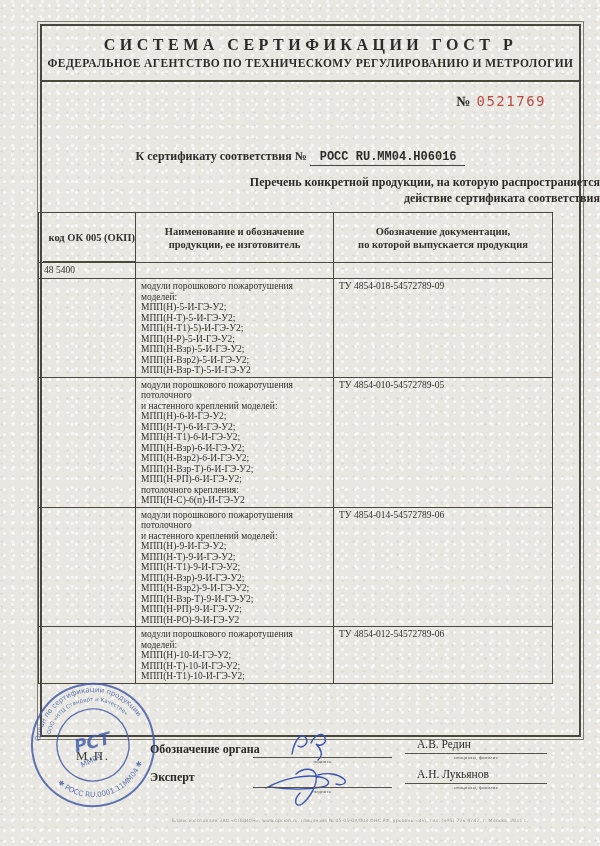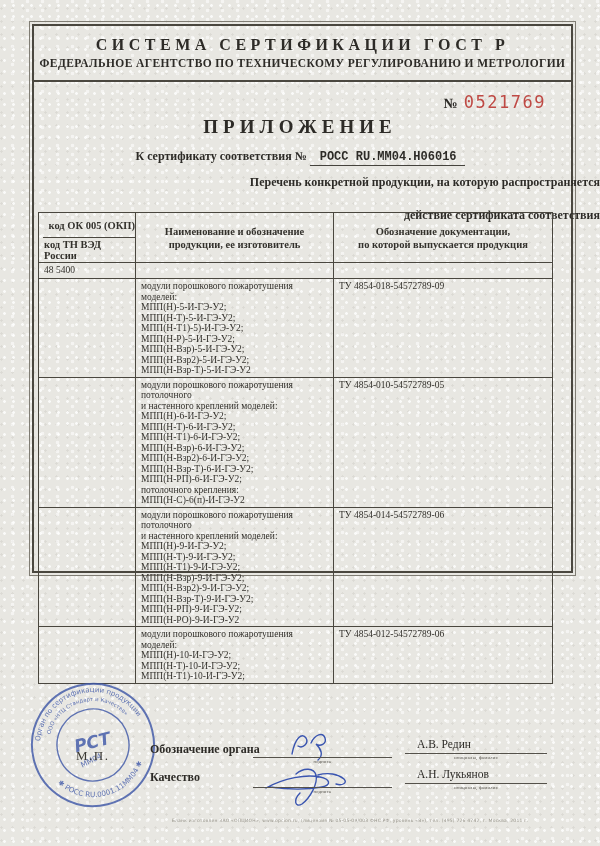--- a/index.html
+++ b/index.html
@@ -10,36 +10,36 @@
     background-color:#e8e7e2;
     background-image:
       radial-gradient(circle, rgba(255,255,255,.8) 0 1px, transparent 1.7px),
       radial-gradient(circle, rgba(255,255,255,.55) 0 1.4px, transparent 2.1px),
       radial-gradient(circle, rgba(185,183,175,.28) 0 .9px, transparent 1.4px);
     background-size: 9px 11px, 15px 9px, 11px 13px;
     background-position: 0 0, 5px 6px, 7px 2px;
     color:#33312c;
   }
   .frame {
-    position:absolute; left:32px; top:24px; width:541px; height:549px;
+    position:absolute; left:40px; top:24px; width:541px; height:713px;
     border:2px solid #4a473f; outline:1px solid #807d74; outline-offset:2px;
   }
   .hdr { width:100%; height:56px; border-bottom:2px solid #4a473f; text-align:center; }
   .hdr-line1 { padding-top:10px; font-size:16px; font-weight:bold; letter-spacing:4.5px; color:#2d2b27; }
   .hdr-line2 { margin-top:3px; font-size:11.5px; font-weight:bold; letter-spacing:.4px; color:#2d2b27; }
   .serial { position:absolute; left:0; top:92px; width:546px; text-align:right; white-space:nowrap; }
   .serial-prefix { font-size:14px; font-weight:bold; color:#2d2b27; margin-right:6px; }
-  .serial-num { font-family:"DejaVu Sans Mono", monospace; font-size:17px; color:#bf4a45; letter-spacing:1.5px; }
+  .serial-num { font-family:"DejaVu Sans Mono", monospace; font-size:14px; color:#bf4a45; letter-spacing:1.5px; }
   .doc-title { position:absolute; left:0; top:116px; width:600px; text-align:center;
     font-size:19px; font-weight:bold; letter-spacing:5px; color:#2d2b27; }
   .subtitle { position:absolute; left:0; top:149px; width:600px; text-align:center;
     font-size:12px; font-weight:bold; color:#2d2b27; }
   .cert-num { border-bottom:1px solid #45433d; padding:0 8px 1px 10px;font-family:Liberation Mono, monospace; }
   .desc { position:absolute; left:0; width:600px; text-align:right; font-size:12px; font-weight:bold; color:#2d2b27; }
-  .desc1 { top:175px; } .desc2 { top:208px;padding-left:48px; }
+  .desc1 { top:175px; } .desc2 { top:191px;padding-left:48px; }
 
   .tbl { position:absolute; left:38px; top:212px; width:515px; border:1px solid #4a473f; }
   .thead { display:grid; grid-template-columns:97px 198px 218px; border-bottom:1px solid #4a473f; height:50px; }
   .thead > div { border-right:1px solid #4a473f; }
   .thead > div:last-child { border-right:none; }
   .th-col1 { display:flex; flex-direction:column;align-items:flex-end; }
   .th-sub { flex:1; display:flex; align-items:center; padding-left:5px;
     font-size:10.5px; font-weight:bold; }
   .th-sub:first-child { border-bottom:1px solid #4a473f; }
   .th { display:flex; align-items:center; justify-content:center; text-align:center;
@@ -72,35 +72,33 @@
     <div class="hdr">
       <div class="hdr-line1">СИСТЕМА СЕРТИФИКАЦИИ ГОСТ Р</div>
       <div class="hdr-line2">ФЕДЕРАЛЬНОЕ АГЕНТСТВО ПО ТЕХНИЧЕСКОМУ РЕГУЛИРОВАНИЮ И МЕТРОЛОГИИ</div>
     </div>
   </div>
 
   <div class="serial">
     <span class="serial-prefix">№</span><span class="serial-num">0521769</span>
   </div>
 
-  <div class="doc-title">ПРИЛОЖЕНИЕ</div>
 
   <div class="subtitle">
     <span>К сертификату соответствия №</span>
     <span class="cert-num">РОСС RU.MM04.H06016</span>
   </div>
 
   <div class="desc desc1">Перечень конкретной продукции,  на которую распространяется</div>
   <div class="desc desc2">действие сертификата соответствия</div>
 
   <div class="tbl">
     <div class="thead">
       <div class="th-col1">
         <div class="th-sub">код ОК 005 (ОКП)</div>
-        <div class="th-sub">код ТН ВЭД России</div>
       </div>
       <div class="th">Наименование и обозначение
 продукции, ее изготовитель</div>
       <div class="th">Обозначение документации,
 по которой выпускается продукция</div>
     </div>
     <div>
         <div class="trow">
           <div class="tcell code">48 5400</div>
           <div class="tcell name"></div>
@@ -186,21 +184,21 @@
   <div class="sig-role" style="top:742px;">Обозначение органа</div>
   <svg class="sig-svg" style="left:288px; top:728px;" width="60" height="34" viewBox="0 0 60 34">
     <path d="M4,26 C7,10 14,4 18,10 C21,15 15,21 10,18 M23,15 C27,6 35,4 37,10 C39,16 32,19 28,16 C33,21 36,27 30,32" fill="none" stroke="#3a55b0" stroke-width="1.4" stroke-linecap="round"></path>
   </svg>
   <div class="sig-line" style="left:253px; top:757px; width:139px;"></div>
   <div class="sig-caption" style="left:253px; top:759px; width:139px;">подпись</div>
   <div class="sig-name" style="left:417px; top:738px;">А.В. Редин</div>
   <div class="sig-line" style="left:405px; top:753px; width:142px;"></div>
   <div class="sig-caption" style="left:405px; top:755px; width:142px;">инициалы, фамилия</div>
 
-  <div class="sig-role" style="top:770px;">Качество</div>
+  <div class="sig-role" style="top:770px;">Эксперт</div>
   <svg class="sig-svg" style="left:262px; top:762px;" width="110" height="48" viewBox="0 0 110 48">
     <path d="M4,26 C22,16 44,12 58,15 C68,17 70,23 60,25 C44,28 22,27 8,25 M34,12 C42,5 52,6 54,13 C56,22 48,36 40,42 C33,46 31,38 38,31 M56,13 C66,10 76,12 82,17 C86,21 80,24 74,22" fill="none" stroke="#3a55b0" stroke-width="1.4" stroke-linecap="round"></path>
   </svg>
   <div class="sig-line" style="left:253px; top:787px; width:139px;"></div>
   <div class="sig-caption" style="left:253px; top:789px; width:139px;">подпись</div>
   <div class="sig-name" style="left:417px; top:768px;">А.Н. Лукьянов</div>
   <div class="sig-line" style="left:405px; top:783px; width:142px;"></div>
   <div class="sig-caption" style="left:405px; top:785px; width:142px;">инициалы, фамилия</div>
 
   <div class="fine-print">Бланк изготовлен ЗАО «ОПЦИОН», www.opcion.ru, (лицензия № 05-05-09/003 ФНС РФ, уровень «В»), тел. (495) 726 4742, г. Москва, 2011 г.</div>

